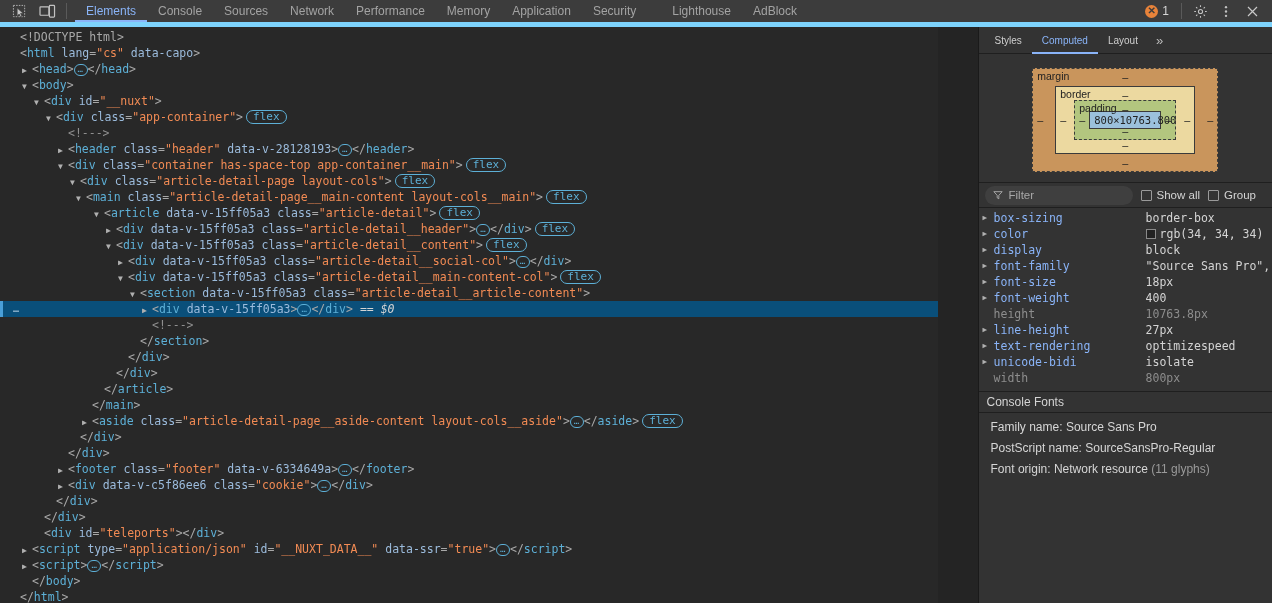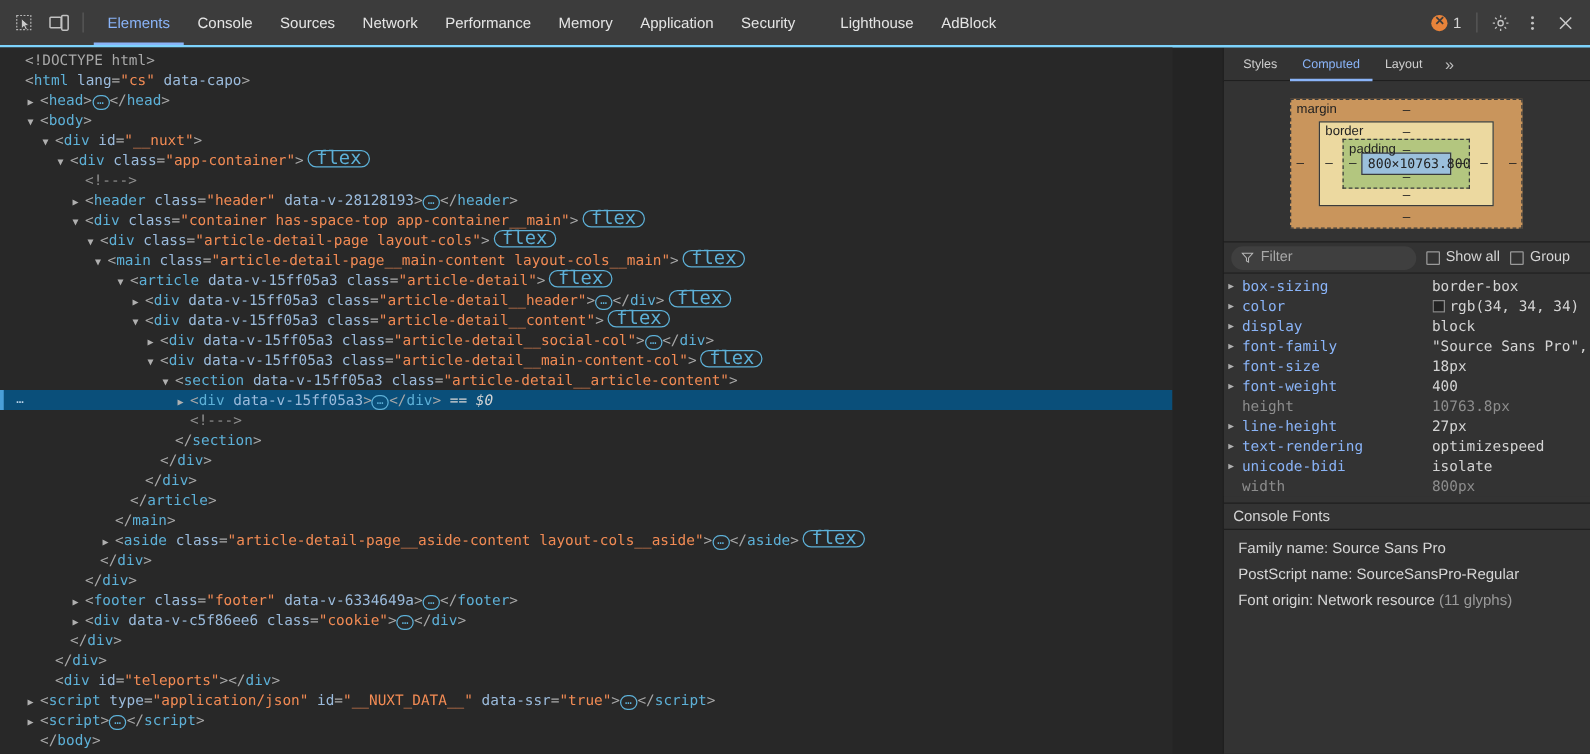--- a/index.html
+++ b/index.html
@@ -7,41 +7,41 @@
   html, body {
     width: 1272px; height: 603px;
     background: #242424;
     font-family: "Liberation Sans", sans-serif;
     overflow: hidden;
     -webkit-font-smoothing: antialiased;
   }
 
   
   #toolbar {
-    height: 38px;
+    height: 27px;
     background: #3c3c3c;
     display: flex;
     align-items: stretch;
-    border-bottom: 2px solid #7dd3fc;
+    border-bottom: 5px solid #7dd3fc;
     position: relative;
   }
   .tb-icons { display: flex; align-items: center; padding: 0 4px 0 6px; gap: 2px; }
   .tb-icon {
     width: 26px; height: 24px;
     display: flex; align-items: center; justify-content: center;
     border-radius: 2px;
   }
   .tb-sep { width: 1px; height: 16px; background: #5a5a5a; align-self: center; margin: 0 4px; }
 
   .tabs { display: flex; align-items: stretch; }
   .tab {
     display: flex; align-items: center;
     padding: 0 11px;
     font-size: 12px;
-    color: #e5e5e5;
+    color: #a3a3a3;
     white-space: nowrap;
     position: relative;
   }
   .tab.active { color: #8ab4f8; }
   .tab.active::after {
     content: ""; position: absolute; left: 0; right: 0; bottom: 0;
     height: 2px; background: #8ab4f8;
   }
   .tab.spaced { margin-left: 14px; }
 
@@ -132,21 +132,21 @@
     line-height: 8px;
     padding: 0 3px 2px 3px;
     vertical-align: 1px;
     letter-spacing: 0.5px;
   }
   .badge-flex {
     display: inline-block;
     border: 1px solid #5db0d7;
     border-radius: 8px;
     color: #5db0d7;
-    font-size: 15px;
+    font-size: 11px;
     line-height: 11px;
     padding: 0 6px 1px 6px;
     vertical-align: 1px;
     margin-left: 3px;
     font-family: "DejaVu Sans Mono", monospace;
   }
 
   
   #side {
     width: 304px;

